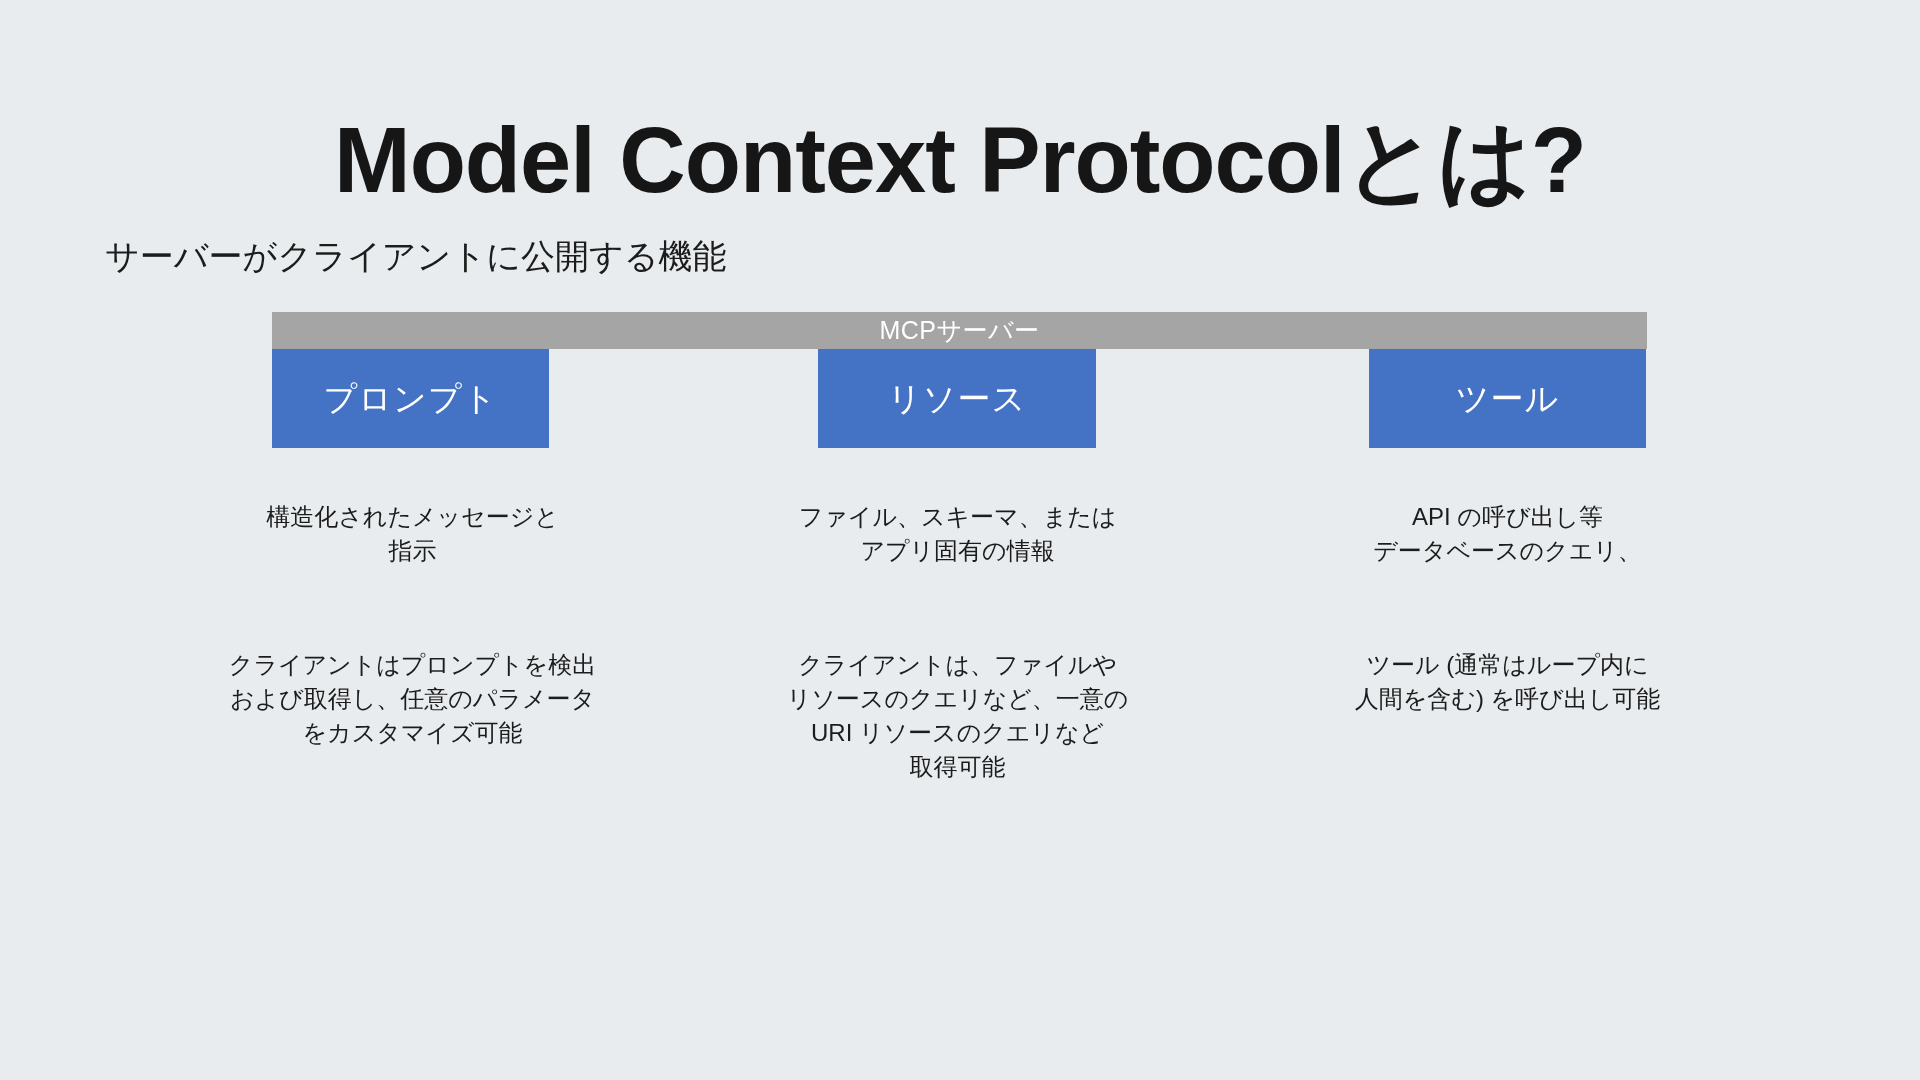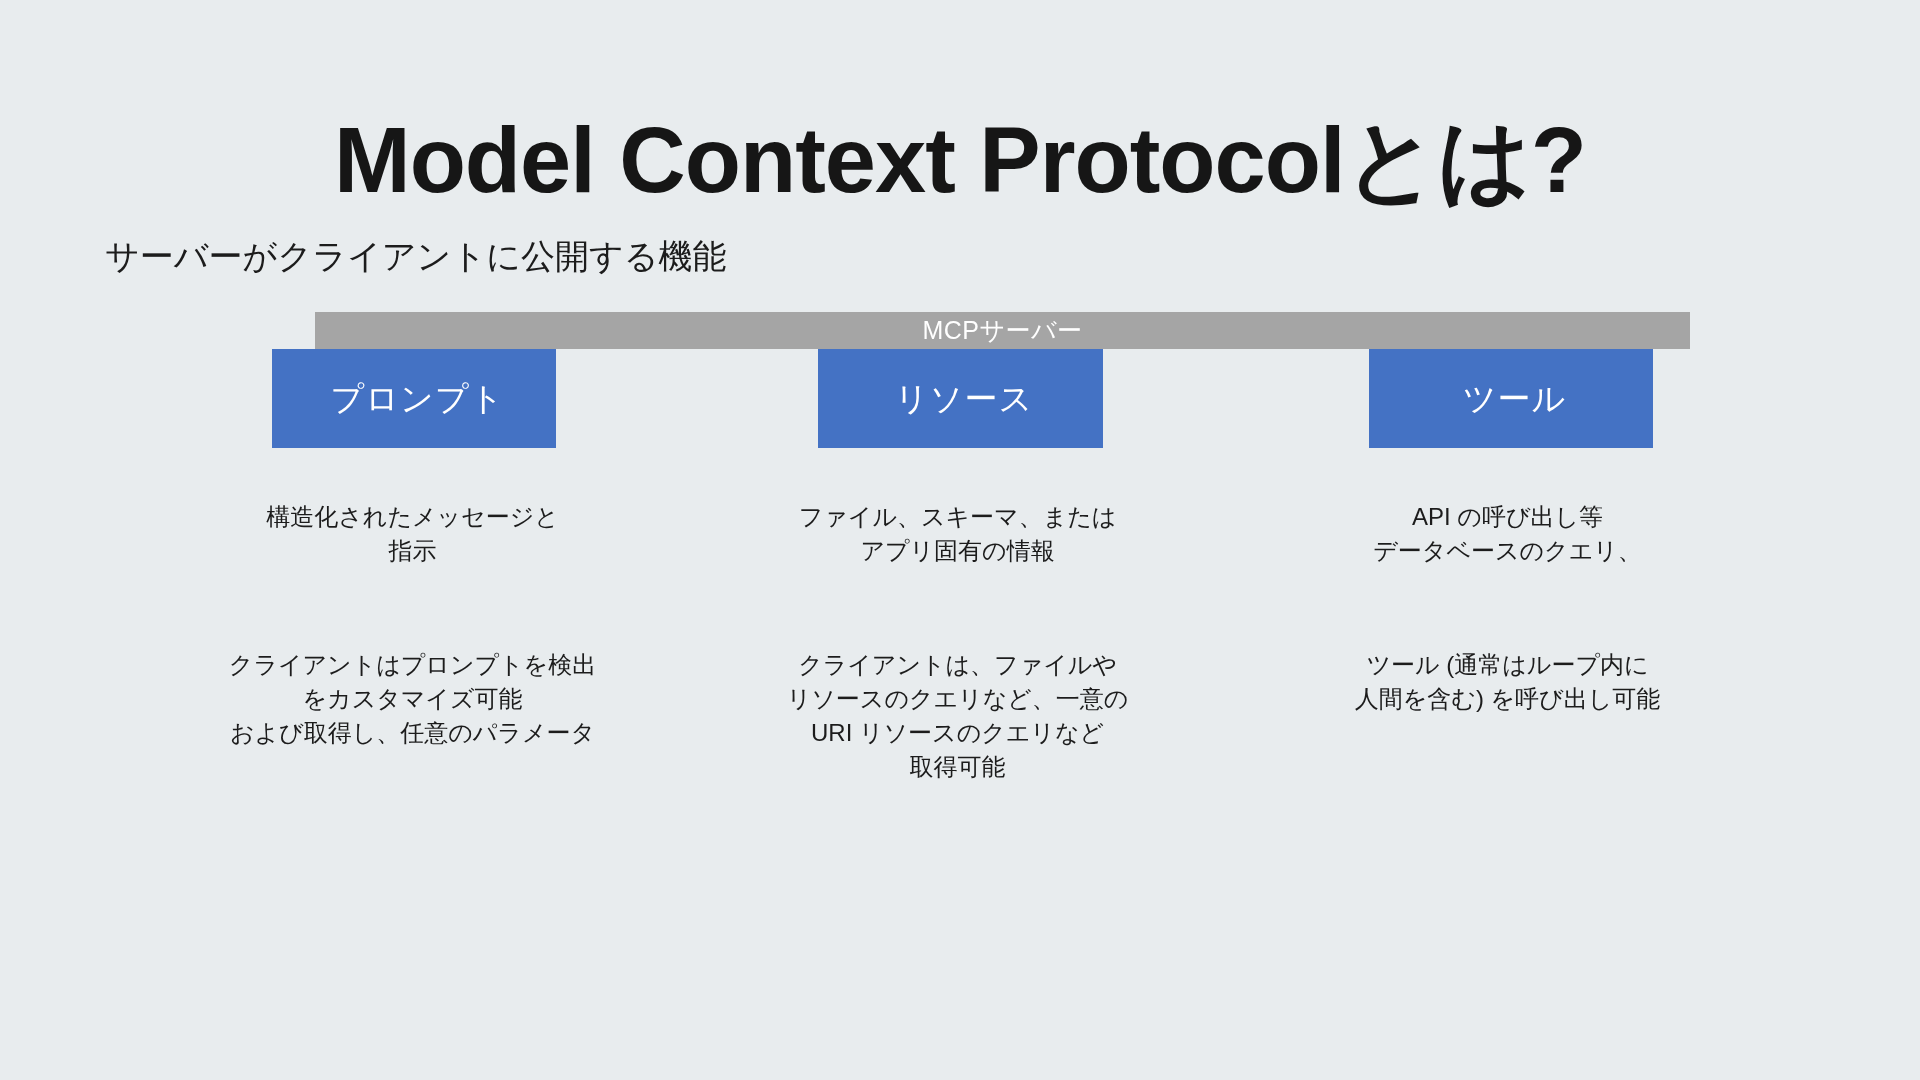--- a/index.html
+++ b/index.html
@@ -54,38 +54,36 @@
   .server-bar {
     position: absolute;
     top: 312px;
     left: 272px;
     width: 1375px;
     height: 37px;
     background: #a5a5a5;
     display: flex;
     align-items: center;
     justify-content: center;
-    margin-left: 43px;
   }
   .server-bar-label {
     font-size: 25px;
     color: #ffffff;
     line-height: 1;
     letter-spacing: 0.5px;
   }
 
   .capability-box {
     position: absolute;
     top: 349px;
     height: 99px;
     background: #4472c4;
     display: flex;
     align-items: center;
     justify-content: center;
-    padding-left: 7px;
   }
   .capability-box-label {
     font-size: 33px;
     color: #ffffff;
     line-height: 1;
     letter-spacing: 1px;
   }
 
   .box-prompts    { left: 272px;  width: 277px; }
   .box-resources  { left: 818px;  width: 278px; }
@@ -144,22 +142,22 @@
   <div class="capability-box box-tools">
     <span class="capability-box-label">ツール</span>
   </div>
 
   <div class="col col-1 col-headline">
     <span class="line">構造化されたメッセージと</span>
     <span class="line">指示</span>
   </div>
   <div class="col col-1 col-body">
     <span class="line">クライアントはプロンプトを検出</span>
+    <span class="line">および取得し、任意のパラメータ</span>
     <span class="line">をカスタマイズ可能</span>
-    <span class="line">および取得し、任意のパラメータ</span>
   </div>
 
   <div class="col col-2 col-headline">
     <span class="line">ファイル、スキーマ、または</span>
     <span class="line">アプリ固有の情報</span>
   </div>
   <div class="col col-2 col-body">
     <span class="line">クライアントは、ファイルや</span>
     <span class="line">リソースのクエリなど、一意の</span>
     <span class="line">URI リソースのクエリなど</span>

